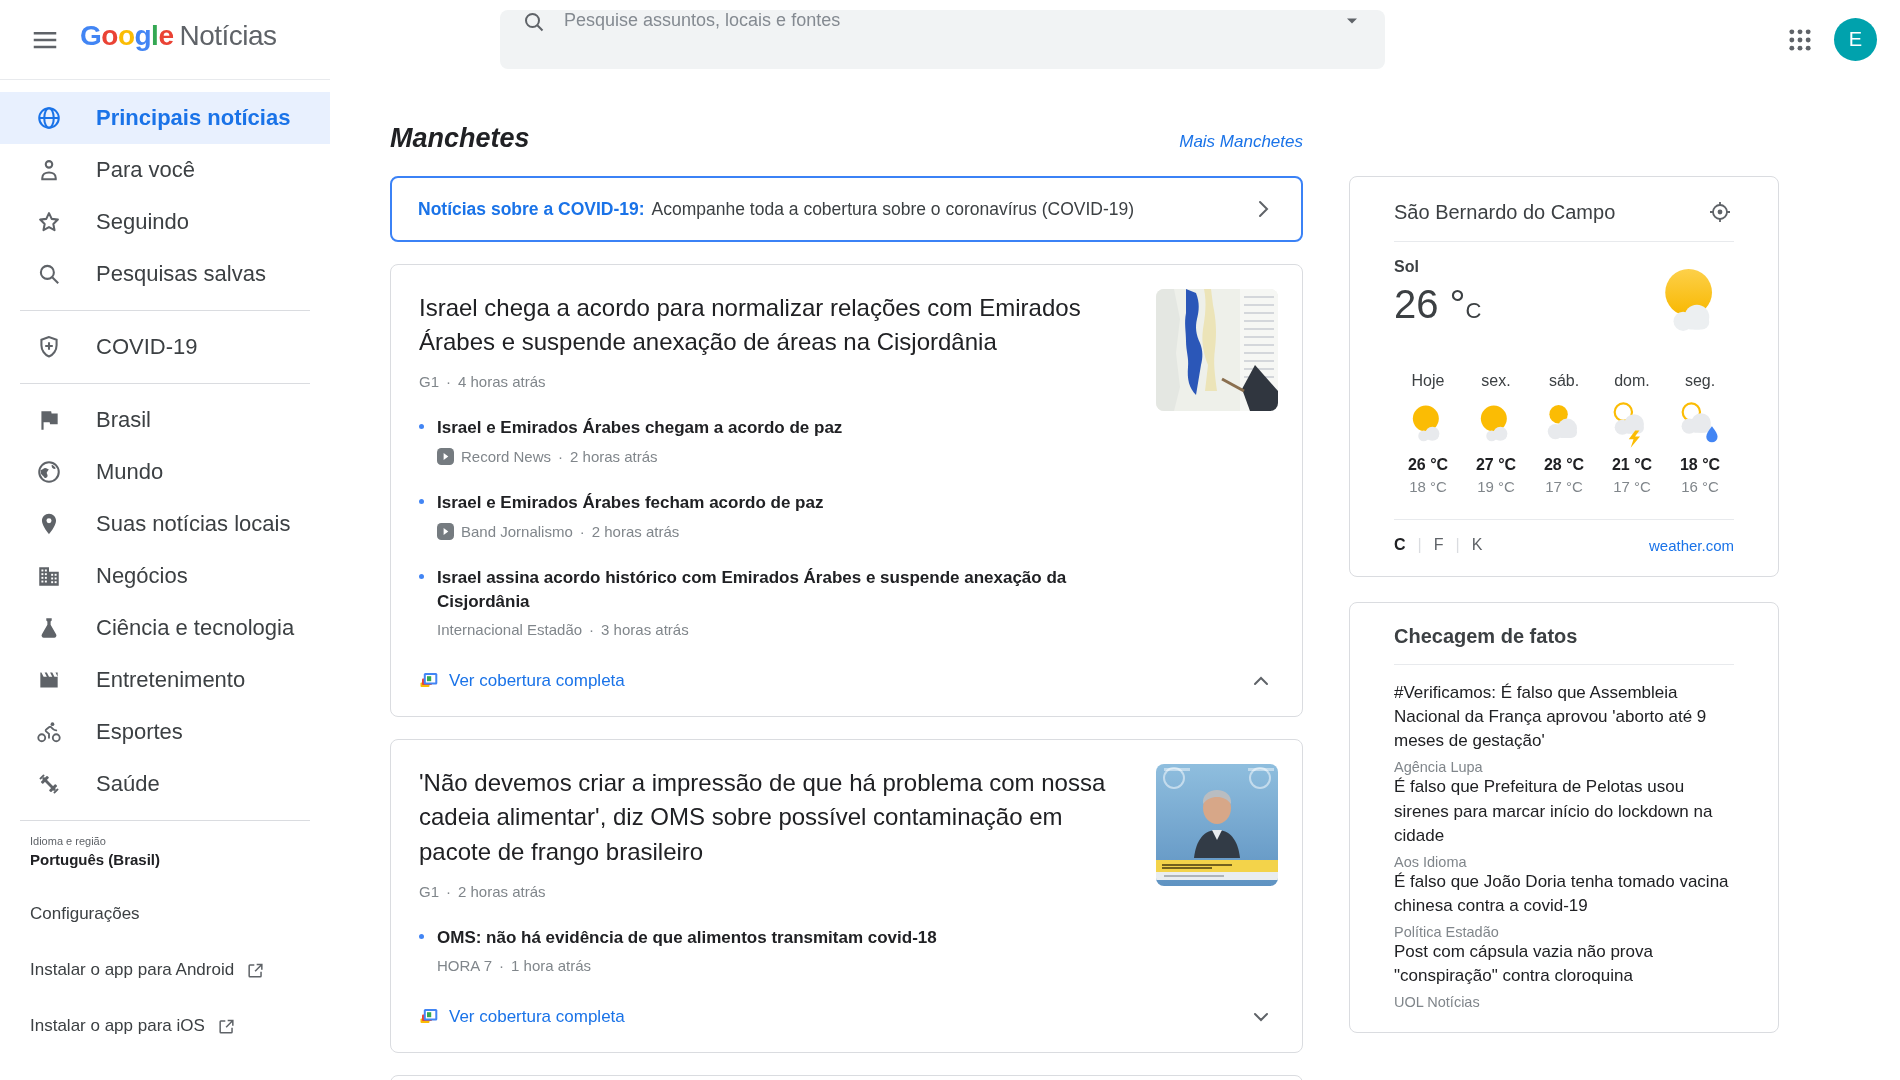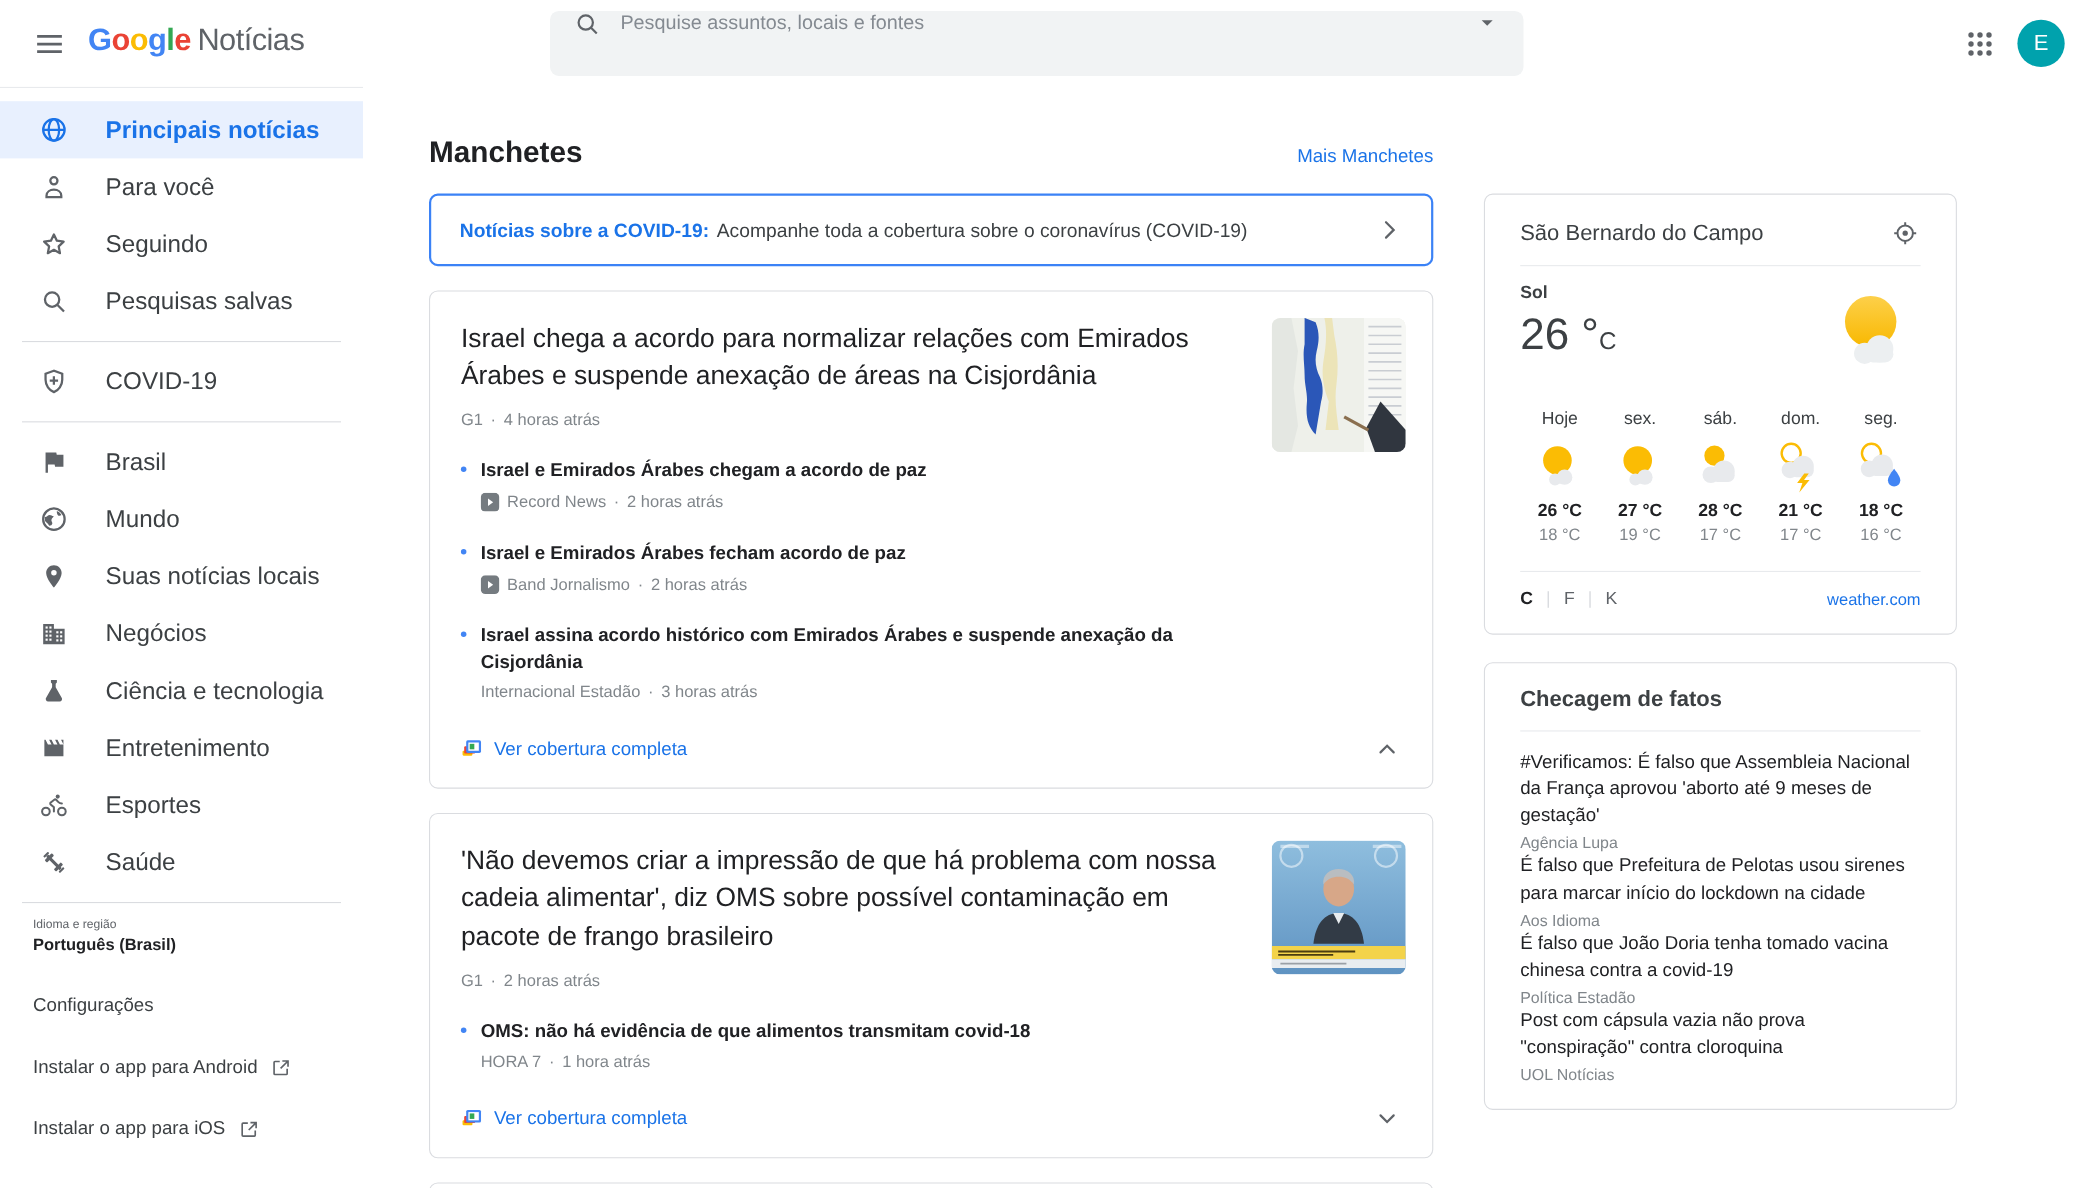--- a/index.html
+++ b/index.html
@@ -26,21 +26,21 @@
   .nav-item .nicon { width:26px; height:26px; margin-right:34px; flex:0 0 auto; display:flex; align-items:center; justify-content:center; }
   .nav-item.selected { background:#e8f0fe; color:#1a73e8; font-weight:700; }
   .side-divider { height:1px; background:#dadce0; margin:10px 20px 10px 20px; }
   .side-footer { padding-left:30px; }
   .lang-label { color:#5f6368; font-size:11px; margin-top:14px; }
   .lang-value { color:#202124; font-size:15px; font-weight:700; margin-top:4px; }
   .side-link { display:flex; align-items:center; gap:12px; color:#3c4043; font-size:17px; margin-top:36px; cursor:pointer; }
 
   
   .main { position:absolute; top:79px; left:390px; width:913px; }
-  .main-head { display:flex; align-items:baseline; justify-content:space-between; margin-top:44px; }
+  .main-head { display:flex; align-items:baseline; justify-content:space-between; margin-top:44px;font-style:italic; }
   .main-title { font-size:27px; font-weight:700; color:#202124; }
   .more-link { font-size:17px; color:#1a73e8; cursor:pointer; text-decoration:none; font-weight:500; }
   .banner { margin-top:22px; height:66px; border:2px solid #3b82f6; border-radius:8px; display:flex; align-items:center; padding:0 26px; cursor:pointer; }
   .banner-label { color:#1a73e8; font-weight:700; font-size:17.5px; white-space:nowrap; }
   .banner-text { color:#3c4043; font-size:17.5px; margin-left:7px; flex:1; }
   .banner-chev { width:24px; height:24px; }
 
   .card { position:relative; border:1px solid #dadce0; border-radius:8px; margin-top:22px; padding:26px 28px 22px 28px; background:#fff; }
   .card .thumb { position:absolute; top:24px; right:24px; width:122px; height:122px; border-radius:8px; overflow:hidden; cursor:pointer; }
   .headline { font-size:24px; line-height:1.42; color:#202124; font-weight:500; width:720px; cursor:pointer; }
@@ -49,21 +49,21 @@
   .rel-item { margin-top:26px; padding-left:18px; position:relative; width:700px; }
   .rel-item .bullet { position:absolute; left:0; top:8px; width:5px; height:5px; border-radius:50%; background:#4285f4; }
   .rel-title { font-size:17px; font-weight:700; color:#202124; line-height:1.4; cursor:pointer; }
   .rel-meta { display:flex; align-items:center; gap:7px; margin-top:8px; font-size:15px; color:#80868b; }
   .coverage-row { display:flex; align-items:center; margin-top:30px; }
   .coverage-link { display:flex; align-items:center; gap:10px; color:#1a73e8; font-size:17px; font-weight:500; cursor:pointer; }
   .card-chev { margin-left:auto; width:26px; height:26px; cursor:pointer; display:flex; align-items:center; justify-content:center; }
 
   
   .rightcol { position:absolute; top:176px; left:1349px; width:430px; }
-  .rcard { border:1px solid #dadce0; border-radius:8px; background:#fff; padding:22px 32px; }
+  .rcard { border:1px solid #dadce0; border-radius:8px; background:#fff; padding:22px 44px; }
   .rcard + .rcard { margin-top:25px; }
   .weather-head { display:flex; align-items:center; justify-content:space-between; }
   .weather-city { font-size:20px; color:#3c4043; }
   .loc-btn { width:26px; height:26px; background:none; border:none; cursor:pointer; }
   .rdivider { height:1px; background:#e8eaed; margin:16px 0; }
   .weather-now { display:flex; align-items:flex-start; justify-content:space-between; margin-top:4px; }
   .cond { font-size:16px; font-weight:700; color:#3c4043; }
   .big-temp { font-size:40px; color:#3c4043; margin-top:6px; font-weight:400; }
   .big-temp .unit { font-size:22px; }
   .weather-days { display:flex; justify-content:space-between; margin-top:26px; }

